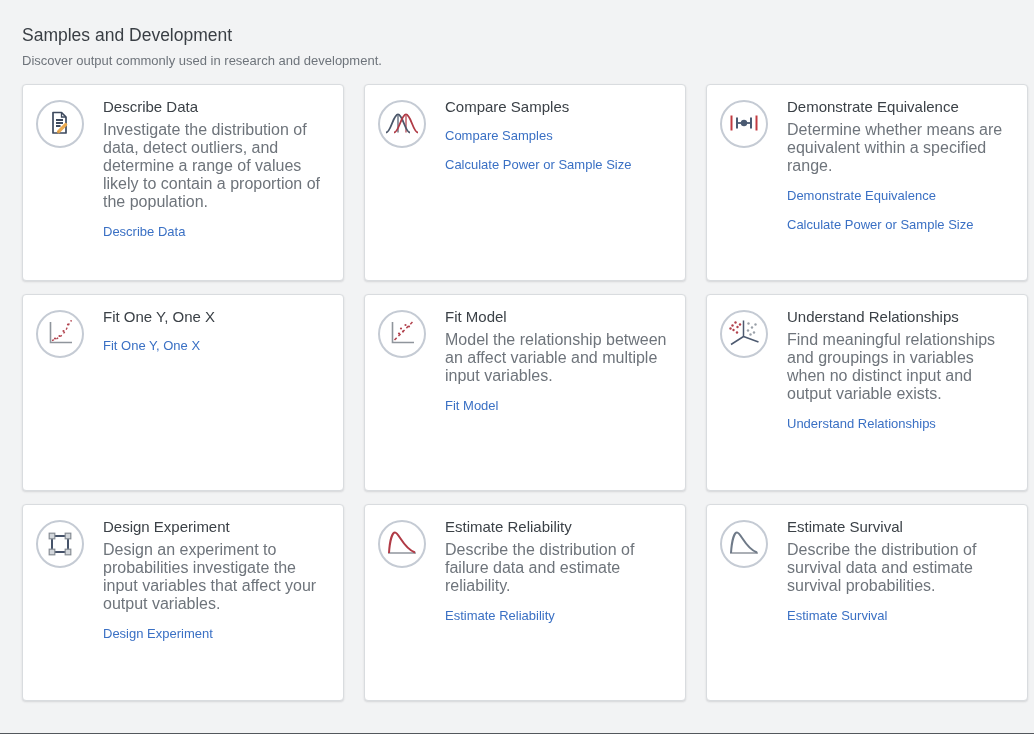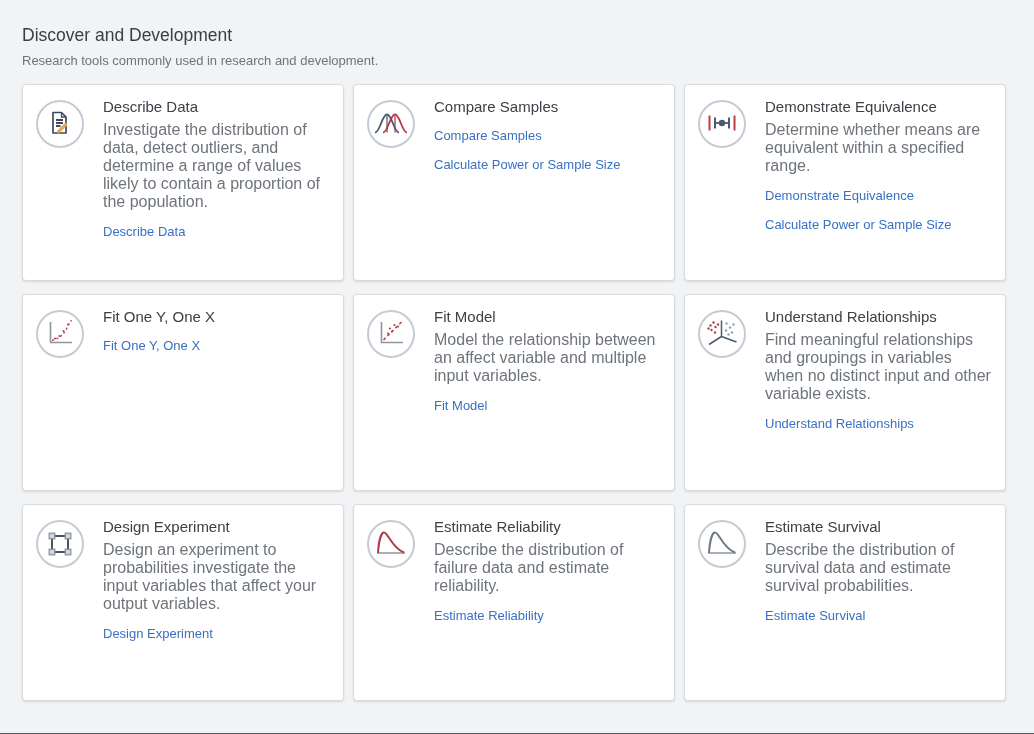--- a/index.html
+++ b/index.html
@@ -20,21 +20,21 @@
   }
   .page-subtitle {
     margin: 7px 0 0 0;
     font-size: 13px;
     color: #6e747b;
   }
   .grid {
     margin-top: 16px;
     display: grid;
     grid-template-columns: repeat(3, 322px);
-    gap: 13px 9px;
+    gap: 13px 20px;
   }
   .card {
     height: 197px;
     background: #ffffff;
     border: 1px solid #d9dcdf;
     border-radius: 4px;
     box-shadow: 0 1px 2px rgba(60,64,67,0.16);
     padding: 13px 12px 13px 13px;
     display: flex;
     align-items: flex-start;
@@ -74,22 +74,22 @@
   .bottom-edge {
     position: absolute; left: 0; bottom: 0;
     width: 100%; height: 1px;
     background: #53575c;
   }
 </style>
 </head>
 <body>
 
 <div class="page">
-  <h1 class="page-title">Discover and Development</h1>
-  <p class="page-subtitle">Research tools commonly used in research and development.</p>
+  <h1 class="page-title">Samples and Development</h1>
+  <p class="page-subtitle">Discover output commonly used in research and development.</p>
 
   <div class="grid">
 
     <div class="card">
       <div class="icon-circle">
         <svg width="44" height="44" viewBox="0 0 44 44" aria-hidden="true">
           <path d="M15 10.5 h8.5 l4.5 4.5 V31 H15 Z" fill="#ffffff" stroke="#3e4a5e" stroke-width="1.7" stroke-linejoin="round"></path>
           <path d="M23.5 10.5 V15 H28" fill="none" stroke="#3e4a5e" stroke-width="1.3"></path>
           <path d="M18 18 h7 M18 21 h7 M18 24 h4.5" stroke="#3e4a5e" stroke-width="1.8"></path>
           <path d="M20.6 29.6 L27.6 22.6" stroke="#eaa94f" stroke-width="3.4" stroke-linecap="round"></path>
@@ -198,21 +198,21 @@
           <circle cx="26.5" cy="11.5" r="1.2" fill="#9aa1a9"></circle>
           <circle cx="30" cy="15.5" r="1.2" fill="#9aa1a9"></circle>
           <circle cx="26" cy="18.5" r="1.2" fill="#9aa1a9"></circle>
           <circle cx="32" cy="20.5" r="1.2" fill="#9aa1a9"></circle>
           <circle cx="28.5" cy="22.5" r="1.2" fill="#9aa1a9"></circle>
           <circle cx="33.5" cy="12.5" r="1.2" fill="#9aa1a9"></circle>
         </svg>
       </div>
       <div class="card-body">
         <h2 class="card-title">Understand Relationships</h2>
-        <p class="card-desc">Find meaningful relationships and groupings in variables when no distinct input and other variable exists.</p>
+        <p class="card-desc">Find meaningful relationships and groupings in variables when no distinct input and output variable exists.</p>
         <div class="card-links">
           <a class="card-link">Understand Relationships</a>
         </div>
       </div>
     </div>
 
     <div class="card">
       <div class="icon-circle">
         <svg width="44" height="44" viewBox="0 0 44 44" aria-hidden="true">
           <rect x="14" y="14" width="16" height="16" fill="none" stroke="#46536a" stroke-width="2"></rect>

